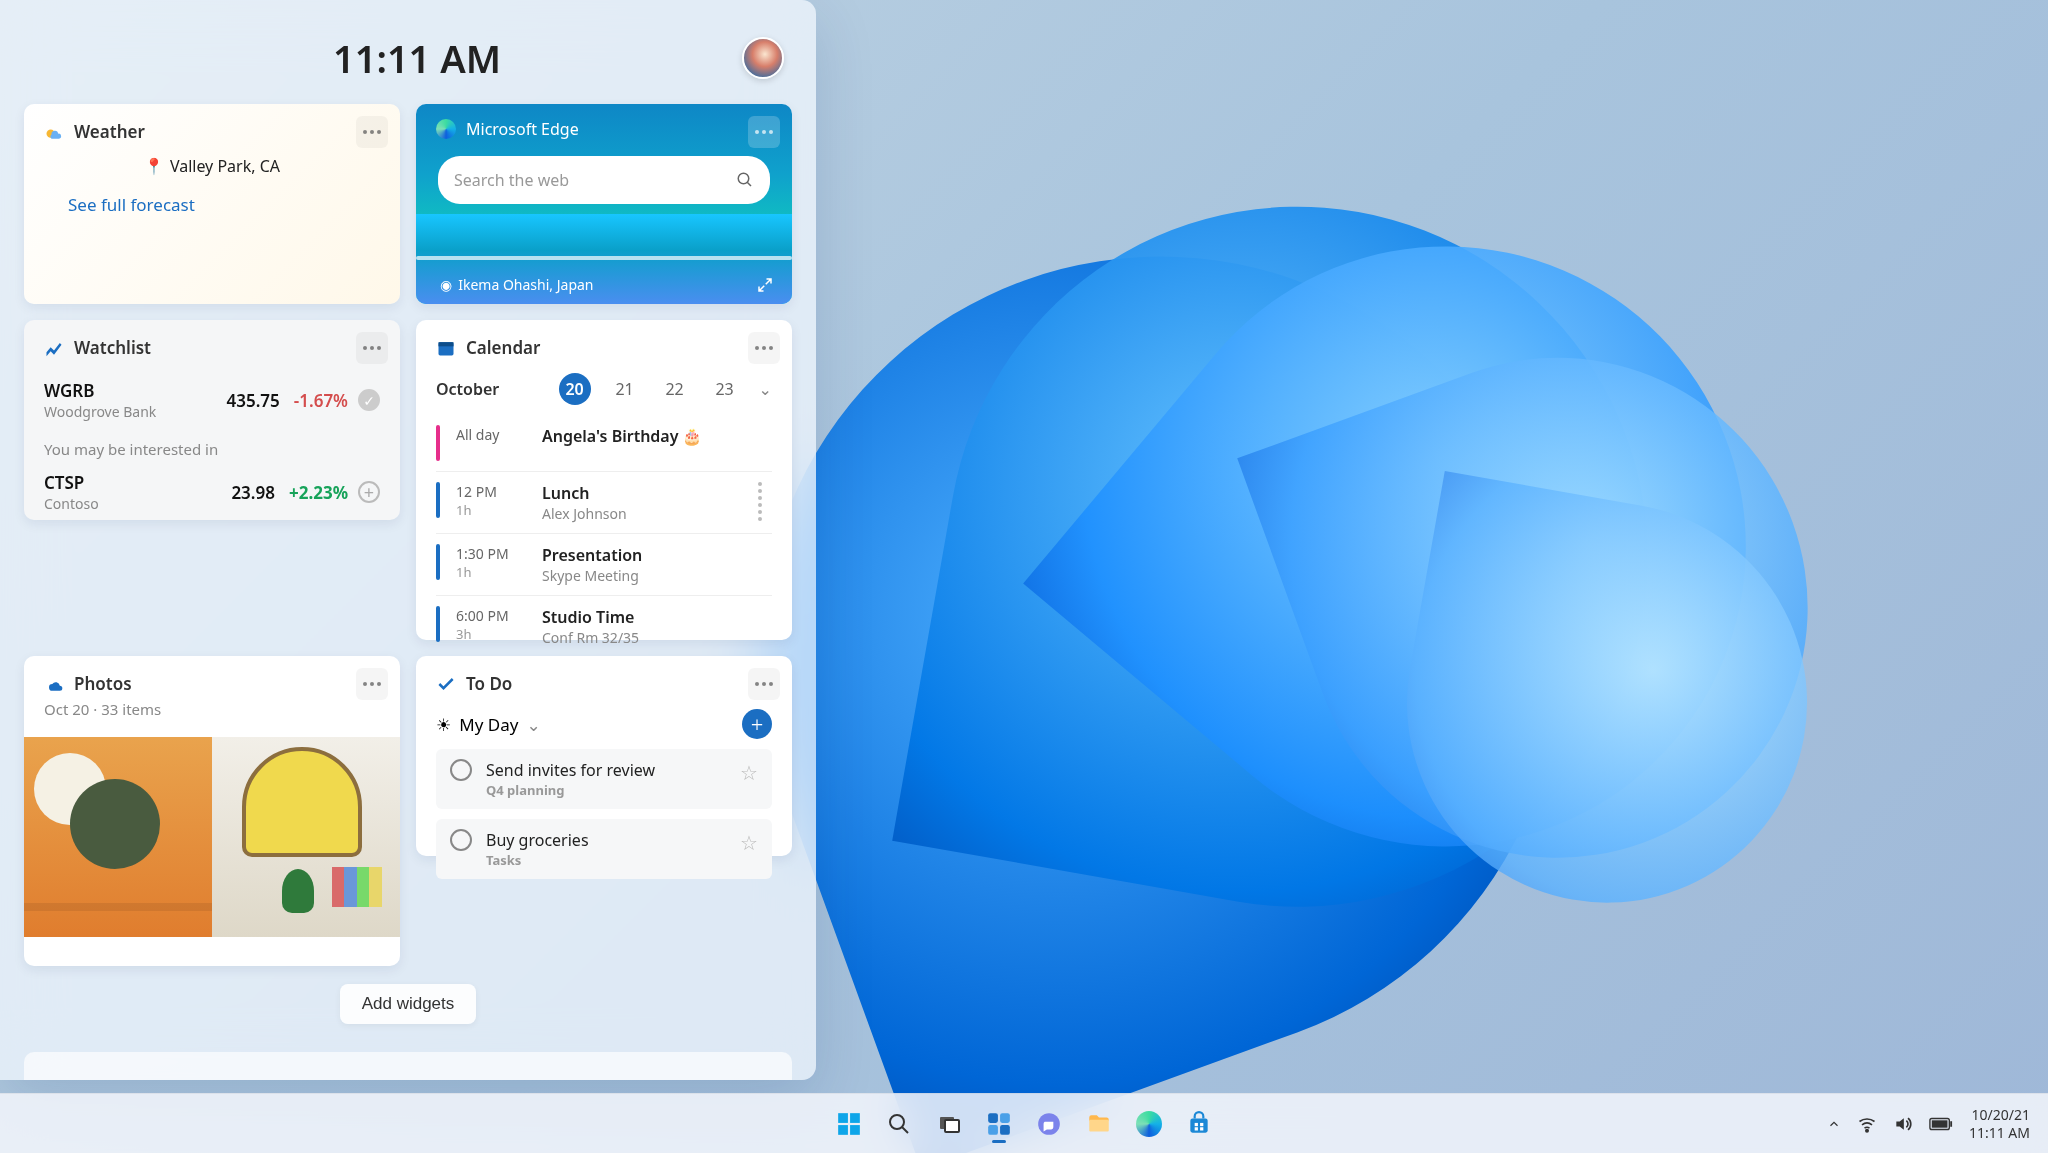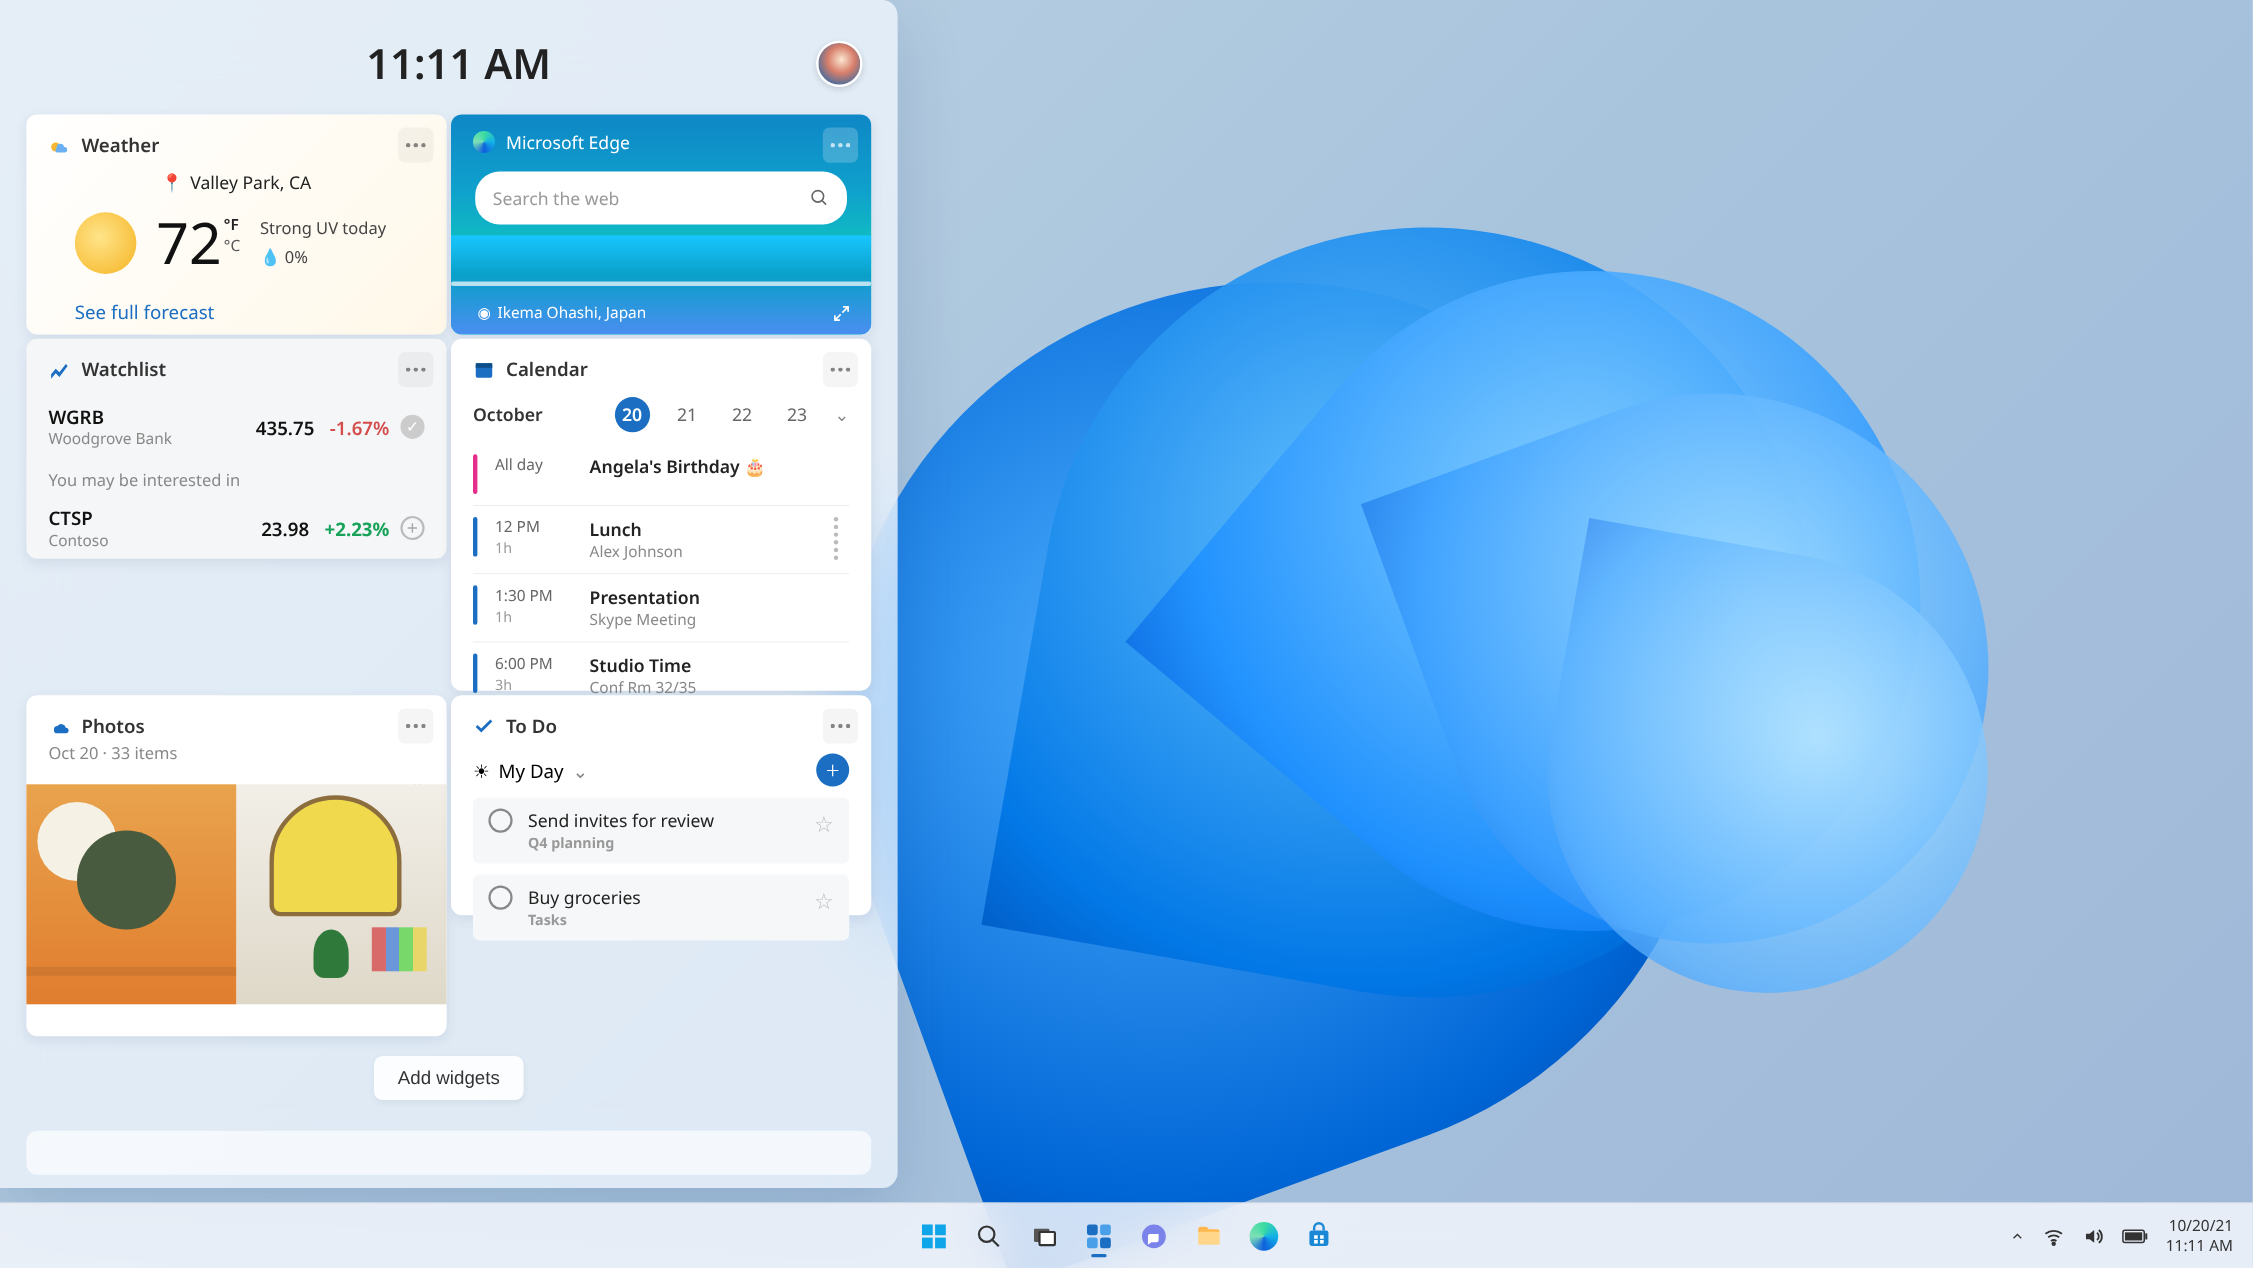--- a/index.html
+++ b/index.html
@@ -33,21 +33,21 @@
     overflow: hidden;
     z-index: 10;
     box-shadow: 0 20px 60px rgba(0,40,100,.15);
   }
   .panel-header {
     display:flex; align-items:center; justify-content:space-between;
     padding: 0 8px 20px 8px;
   }
   .clock { font-size: 38px; font-weight:600; color:#222; text-align:center; flex:1; margin-left:60px;}
   .avatar { width:42px; height:42px; border-radius:50%; background:radial-gradient(circle at 55% 40%, #fbe6d0 0%, #d77e6a 40%, #3b6ba0 80%); border:2px solid #fff; box-shadow:0 2px 6px rgba(0,0,0,.15);}
-  .grid { display:grid; grid-template-columns: 1fr 1fr; gap:4px; }
+  .grid { display:grid; grid-template-columns: 1fr 1fr; gap:16px; }
   .card { background:#fff; border-radius:10px; box-shadow:0 4px 12px rgba(0,30,80,.08); padding:16px 20px; position:relative; }
   .card-head { display:flex; align-items:center; gap:10px; font-size:17px; font-weight:600; color:#333; }
   .card-head .wicon { width:20px; height:20px; }
   .more { position:absolute; top:12px; right:12px; width:32px; height:32px; border-radius:6px; display:flex; align-items:center; justify-content:center; cursor:pointer; background:rgba(0,0,0,.04);}
   .more svg { opacity:.7; }
 
   
   .weather-card { background:linear-gradient(135deg,#ffffff 0%,#fff8e9 100%); height:200px;}
   .wloc { display:flex; align-items:center; gap:6px; font-size:16px; color:#222; justify-content:center; margin-top:12px;}
   .wbody { display:flex; align-items:center; gap:18px; margin-top:8px; }
@@ -180,34 +180,20 @@
         <svg width="18" height="4" viewBox="0 0 18 4">
             <circle cx="2" cy="2" r="2" fill="#555"></circle>
             <circle cx="9" cy="2" r="2" fill="#555"></circle>
             <circle cx="16" cy="2" r="2" fill="#555"></circle>
           </svg>
       </div>
       <div class="wloc">
         <span>📍</span>
         <span>Valley Park, CA</span>
       </div>
-      <div class="wbody">
-        <div class="sun"></div>
-        <div class="temp">
-          <span>72</span>
-          <div class="deg">
-            <span style="color:#222;font-weight:600">°F</span>
-            <span>°C</span>
-          </div>
-        </div>
-        <div>
-          <div class="wcond">Strong UV today</div>
-          <div class="wcond" style="margin-top:6px">💧 <span>0%</span></div>
-        </div>
-      </div>
       <a class="forecast-link">See full forecast</a>
     </div>
 
     <div class="card edge-card">
       <div class="edge-head">
         <span class="edge-logo"></span>
         <span>Microsoft Edge</span>
         <div class="more" style="background:rgba(255,255,255,.2)">
           <svg width="18" height="4" viewBox="0 0 18 4">
               <circle cx="2" cy="2" r="2" fill="#fff"></circle>

